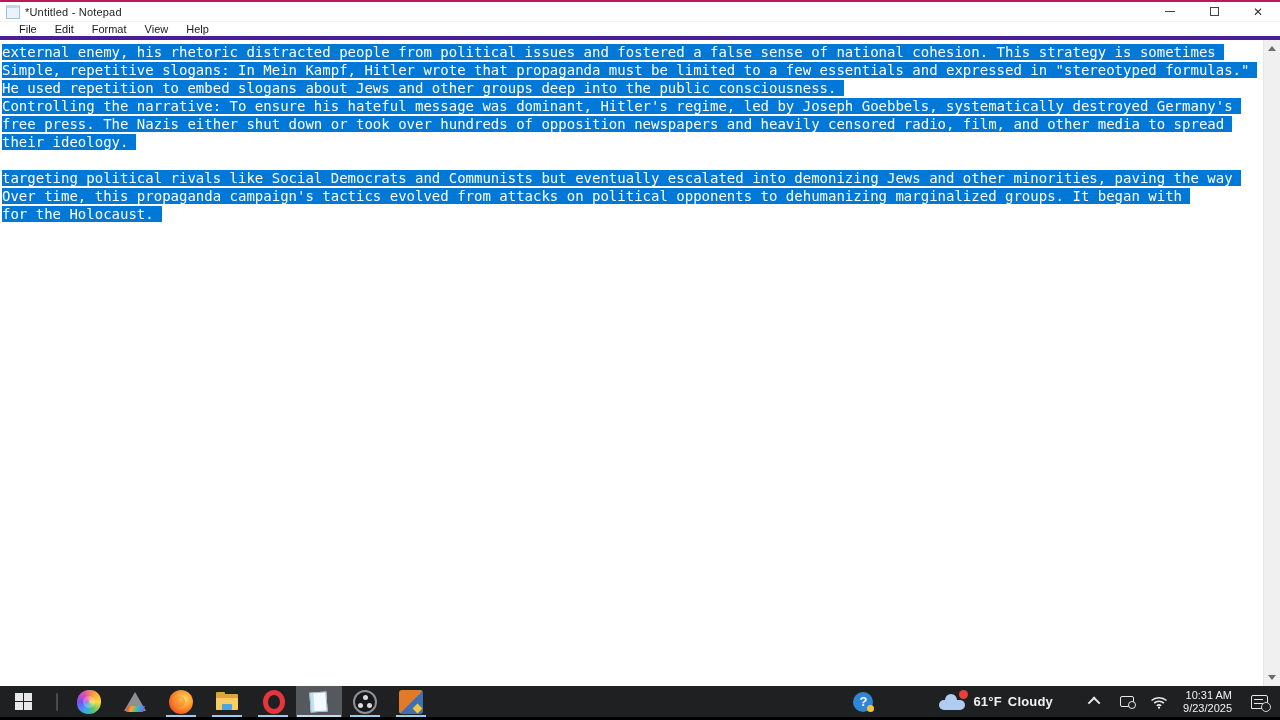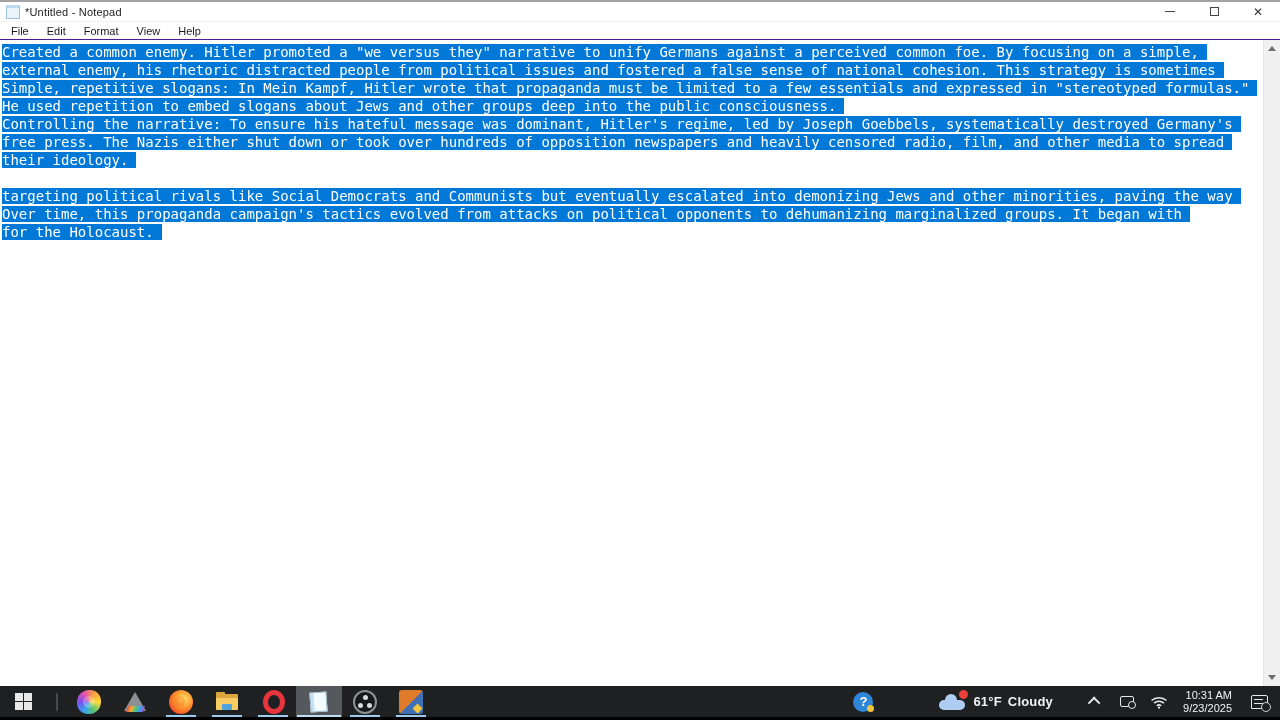--- a/index.html
+++ b/index.html
@@ -1,35 +1,35 @@
 <!DOCTYPE html>
 <html><head>
 <meta charset="utf-8">
 <style>
   * { margin:0; padding:0; box-sizing:border-box; }
   html,body { width:1280px; height:720px; overflow:hidden; background:#000; font-family:"Liberation Sans", sans-serif; }
 
-  .screen { position:relative; width:1280px; height:568px; background:#a3a3a3; }
+  .screen { position:relative; width:1280px; height:568px; background:#be185d; }
 
   
   .window { position:absolute; top:2px; left:0; width:1280px; height:684px; background:#fff; display:flex; flex-direction:column; }
 
   .titlebar { height:20px; background:#ffffff; display:flex; align-items:center; border-bottom:1px solid #f2f2f2; }
   .titlebar .app-icon { width:14px; height:14px; margin:0 5px 0 6px; position:relative; }
   .titlebar .app-icon .page { position:absolute; inset:0; background:#eaf3fa; border:1px solid #9ec1dd; border-top:3px solid #bcd9ef; }
   .title-text { font-size:11px; color:#222; letter-spacing:0.2px; }
   .win-buttons { margin-left:auto; display:flex; height:100%; }
   .win-btn { width:44px; height:100%; display:flex; align-items:center; justify-content:center; color:#333; cursor:default; }
   .glyph-min { width:10px; height:1px; background:#444; display:block; }
   .glyph-restore { width:9px; height:9px; position:relative; display:block; }
   .glyph-restore::before { content:""; position:absolute; top:0; right:0; width:7px; height:7px; border:1px solid #444; }
   .glyph-restore::after { content:""; position:absolute; bottom:0; left:0; width:7px; height:7px; border:1px solid #444; background:#fff; }
   .glyph-close { font-size:12px; color:#333; line-height:1; }
 
-  .menubar { height:18px; background:#ffffff; display:flex; align-items:center; padding-left:2px; border-bottom:1px solid #4c1d95; }
+  .menubar { height:18px; background:#ffffff; display:flex; align-items:center; padding-left:10px; border-bottom:4px solid #4c1d95; }
   .menu-item { font-size:11px; color:#1a1a1a; padding:2px 9px; cursor:default; }
 
   .editor-wrap { flex:1; display:flex; background:#fff; position:relative; }
   .editor { flex:1; padding:3px 0 0 2px; font-family:"DejaVu Sans Mono", monospace; font-size:14px; line-height:18px; color:#000; overflow:hidden; }
   .line { height:18px; white-space:pre; }
   .sel { background:#0078d7; color:#ffffff; padding-right:8px; }
 
   .scrollbar { width:17px; background:#f0f0f0; display:flex; flex-direction:column; justify-content:space-between; align-items:center; border-left:1px solid #e6e6e6; }
   .sb-btn { width:17px; height:17px; display:flex; align-items:center; justify-content:center; }
   .sb-arrow-up { width:0; height:0; border-left:4px solid transparent; border-right:4px solid transparent; border-bottom:5px solid #6d6d6d; }
@@ -142,21 +142,20 @@
     <div class="menubar">
       <div class="menu-item">File</div>
       <div class="menu-item">Edit</div>
       <div class="menu-item">Format</div>
       <div class="menu-item">View</div>
       <div class="menu-item">Help</div>
     </div>
 
     <div class="editor-wrap">
       <div class="editor" id="editor">
-          <div class="line"><span class="sel">Created a common enemy. Hitler promoted a "we versus they" narrative to unify Germans against a perceived common foe. By focusing on a simple,</span></div>
           <div class="line"><span class="sel">external enemy, his rhetoric distracted people from political issues and fostered a false sense of national cohesion. This strategy is sometimes</span></div>
           <div class="line"><span class="sel">Simple, repetitive slogans: In Mein Kampf, Hitler wrote that propaganda must be limited to a few essentials and expressed in "stereotyped formulas."</span></div>
           <div class="line"><span class="sel">He used repetition to embed slogans about Jews and other groups deep into the public consciousness.</span></div>
           <div class="line"><span class="sel">Controlling the narrative: To ensure his hateful message was dominant, Hitler's regime, led by Joseph Goebbels, systematically destroyed Germany's</span></div>
           <div class="line"><span class="sel">free press. The Nazis either shut down or took over hundreds of opposition newspapers and heavily censored radio, film, and other media to spread</span></div>
           <div class="line"><span class="sel">their ideology.</span></div>
           <div class="line"></div>
           <div class="line"><span class="sel">targeting political rivals like Social Democrats and Communists but eventually escalated into demonizing Jews and other minorities, paving the way</span></div>
           <div class="line"><span class="sel">Over time, this propaganda campaign's tactics evolved from attacks on political opponents to dehumanizing marginalized groups. It began with</span></div>
           <div class="line"><span class="sel">for the Holocaust.</span></div>

